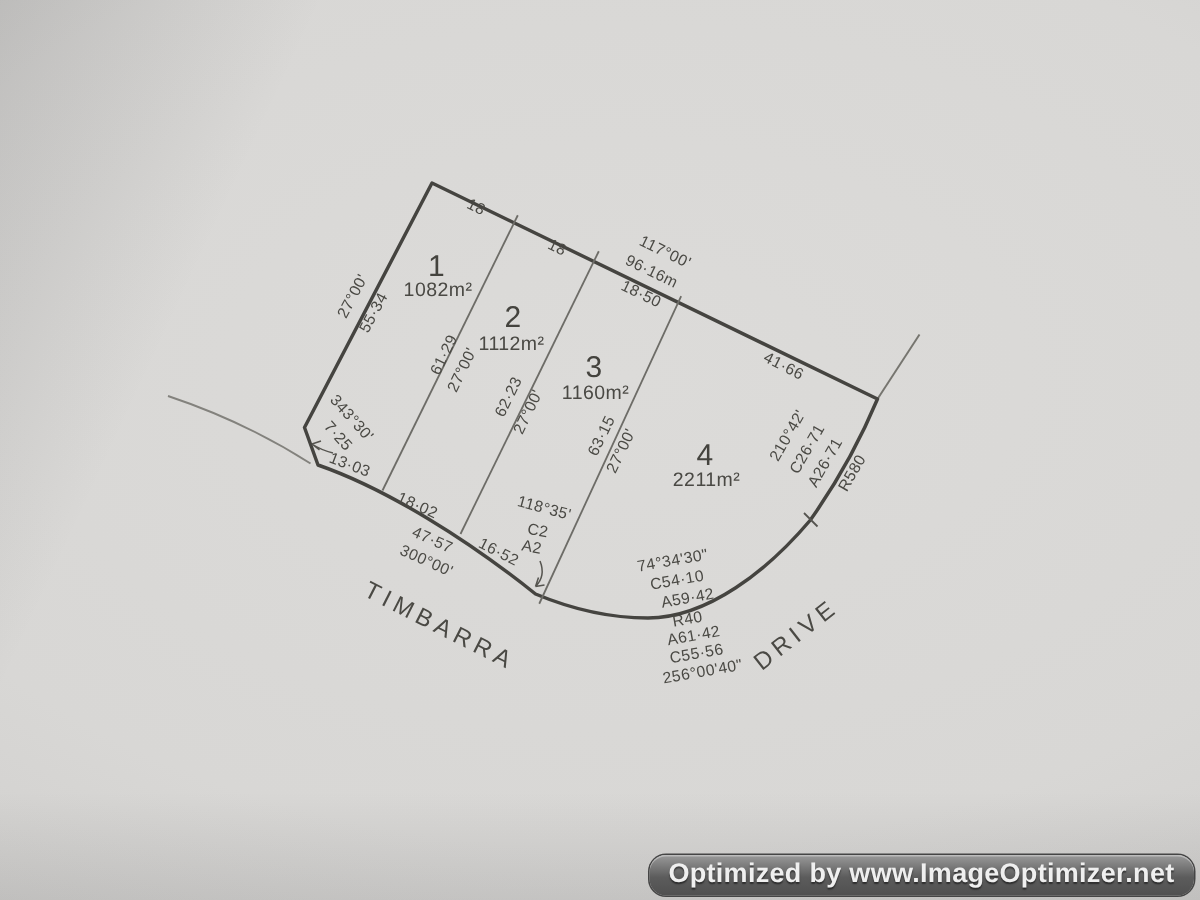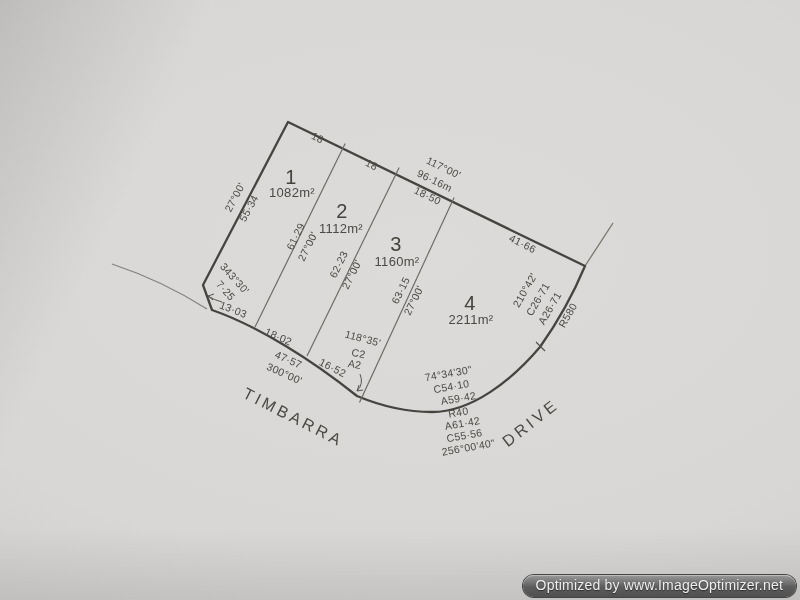--- a/index.html
+++ b/index.html
@@ -24,21 +24,21 @@
   .lotnum{font-size:20px;fill:#44433e;}
   .lotarea{font-size:13px;}
   .street{font-size:16px;letter-spacing:3.5px;fill:#4a4944;}
   .watermark{
     position:absolute;right:4px;bottom:3px;
     padding:2px 13px 4px 13px;
     border-radius:11px;
     background:linear-gradient(#9a9a9a, #5c5c5c 55%, #505050);
     box-shadow:0 0 0 1px #454545, inset 0 1px 0 rgba(255,255,255,0.35);
     color:#efefef;
-    font-size:14px;font-weight:normal;letter-spacing:0.2px;
+    font-size:18px;font-weight:bold;letter-spacing:0.2px;
     text-shadow:0 1px 1px rgba(0,0,0,0.5);
   }
 </style>
 </head>
 <body>
 
 <div class="photo"></div>
 
 <svg width="800" height="600" viewBox="0 0 800 600" style="position:absolute;inset:0">
 

